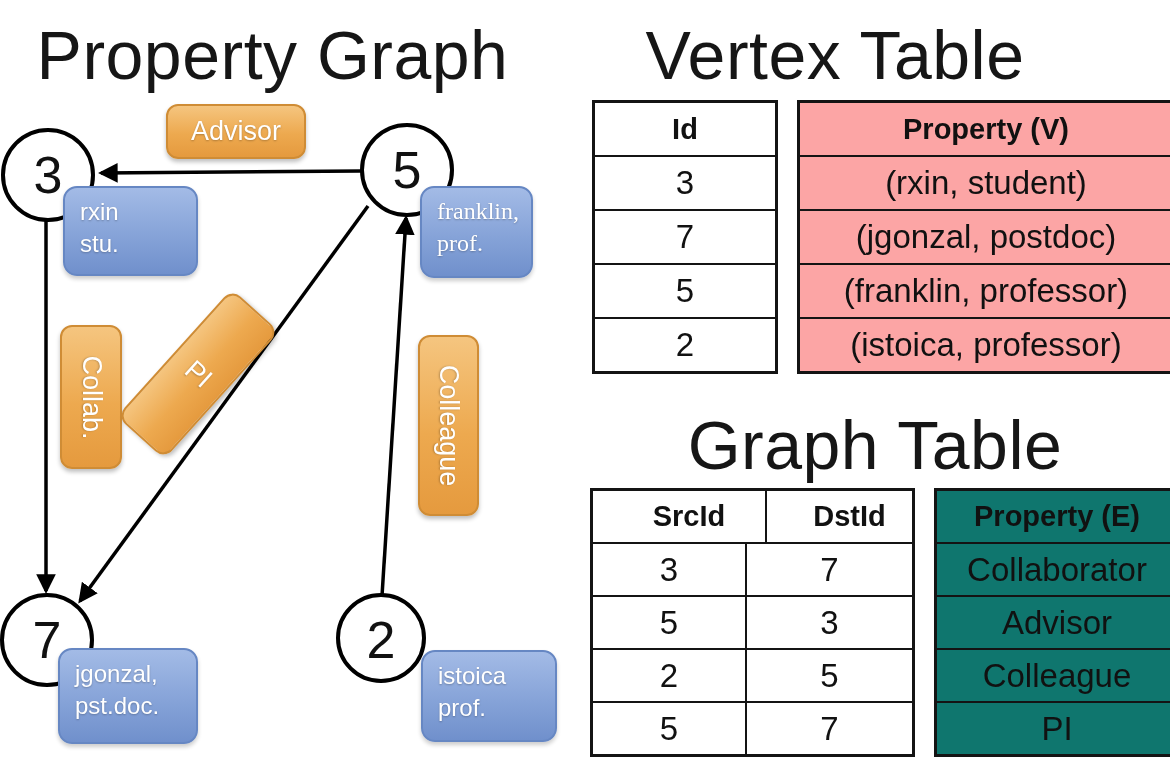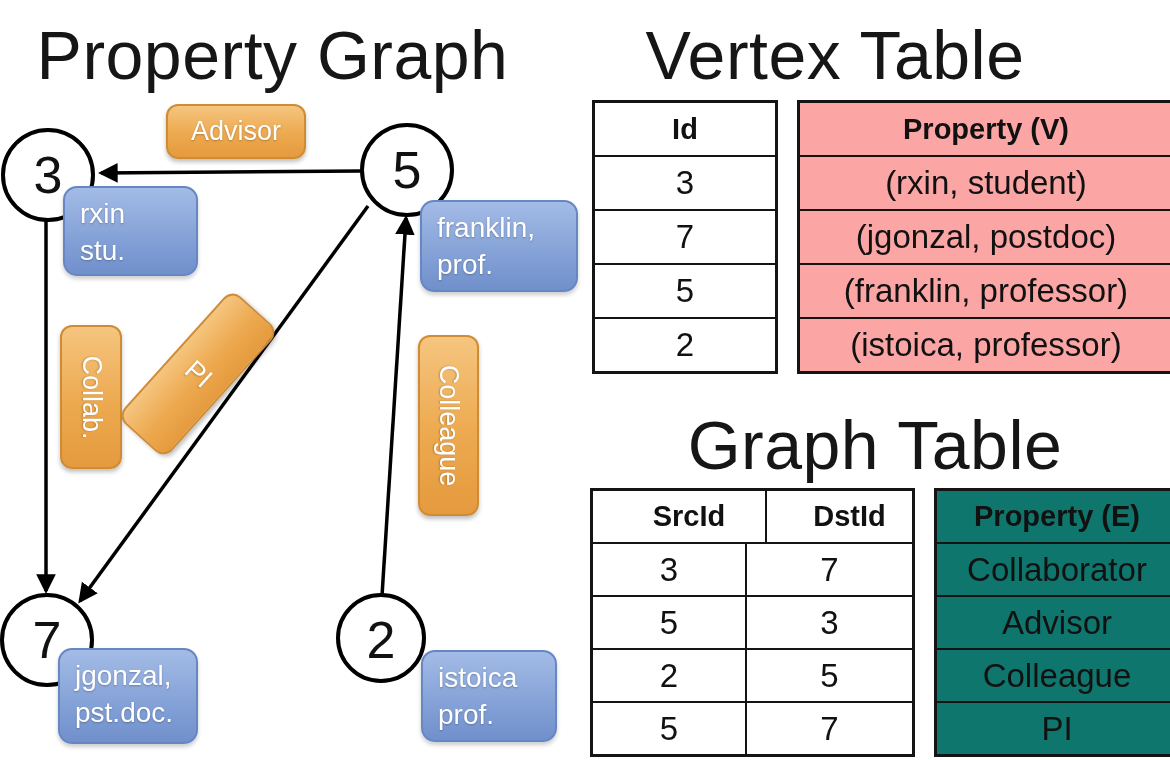--- a/index.html
+++ b/index.html
@@ -32,21 +32,21 @@
   .pill .vtext { transform:rotate(90deg); white-space:nowrap; }
   .pill .txt, .vbox { text-shadow:0 1px 2px rgba(0,0,0,0.25); }
   #pi-pill { transform:rotate(-48deg); }
   #pi-pill .vtext { transform:rotate(90deg); }
 
   .vbox {
     position:absolute; box-sizing:border-box;
     background:linear-gradient(180deg,#a3bbe6 0%,#86a3d8 55%,#7090cc 100%);
     border:2px solid #6687c3; border-radius:14px;
     box-shadow:0 3px 4px rgba(0,0,0,0.2);
-    color:#fff; font-size:28px; line-height:1.32; padding:8px 6px 0 15px;
+    color:#fff; font-size:24px; line-height:1.32; padding:8px 6px 0 15px;
   }
 
   
   .tbl-wrap { position:absolute; display:flex; gap:19px;border-radius:26px; }
   .tbl {
     display:flex; flex-direction:column; box-sizing:border-box;
     border:3px solid #141414; background:#fff;
   }
   .trow {
     flex:1; display:flex; align-items:center; justify-content:center;
@@ -109,21 +109,21 @@
 
   <div class="pill" style="left:418px; top:335px; width:57px; height:177px;">
     <span class="vtext txt">Colleague</span>
   </div>
 
   <div class="vbox" style="left:63px; top:186px; width:135px; height:90px;">
     <div>rxin</div>
     <div>stu.</div>
   </div>
 
-  <div class="vbox" style="left:420px; top:200px; width:158px; height:92px;">
+  <div class="vbox" style="left:420px; top:186px; width:113px; height:92px;font-family:Liberation Serif, serif;">
     <div>franklin,</div>
     <div>prof.</div>
   </div>
 
   <div class="vbox" style="left:58px; top:648px; width:140px; height:96px;">
     <div>jgonzal,</div>
     <div>pst.doc.</div>
   </div>
 
   <div class="vbox" style="left:421px; top:650px; width:136px; height:92px;">

